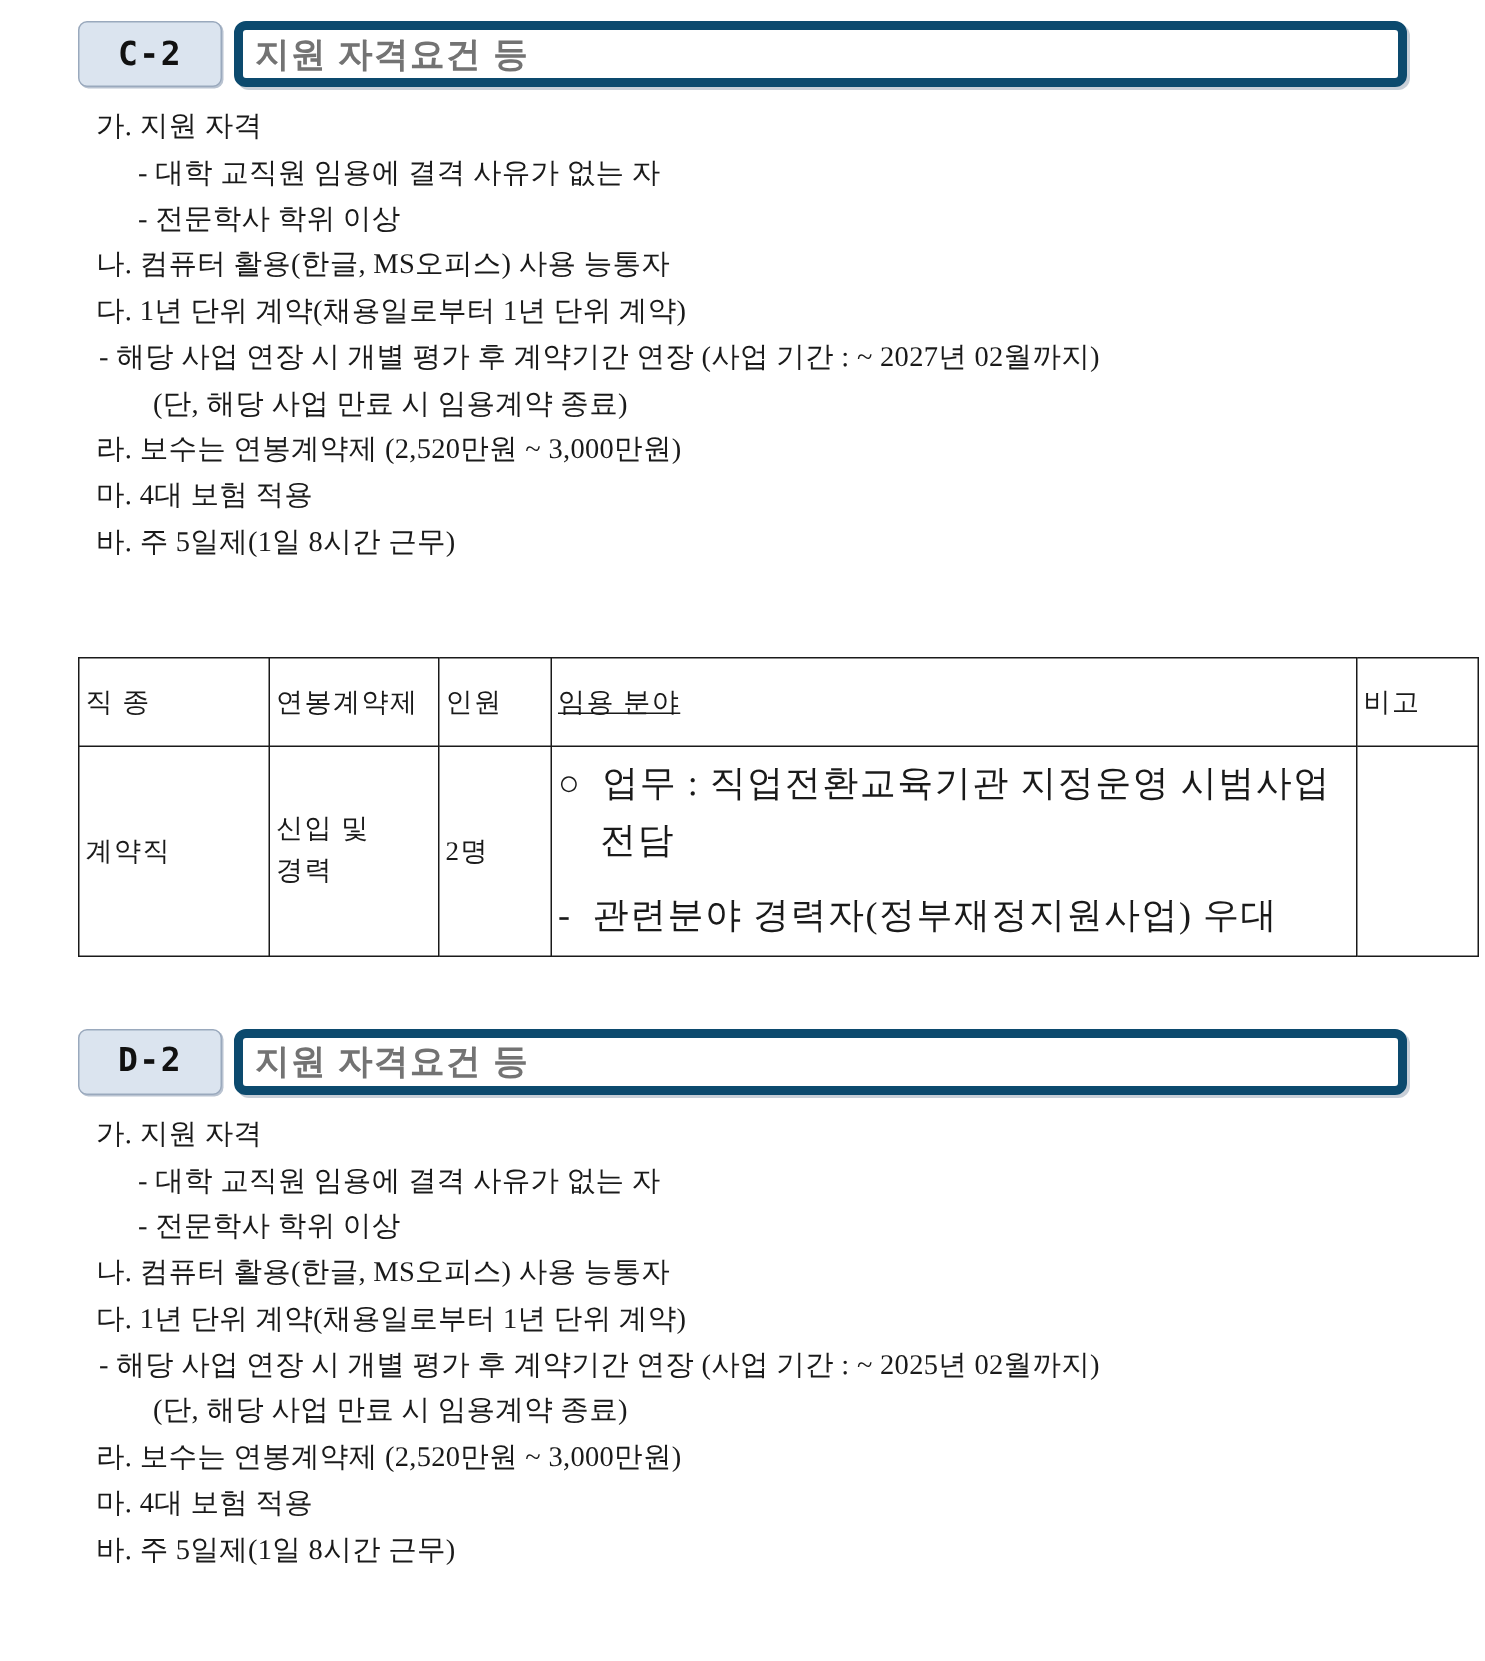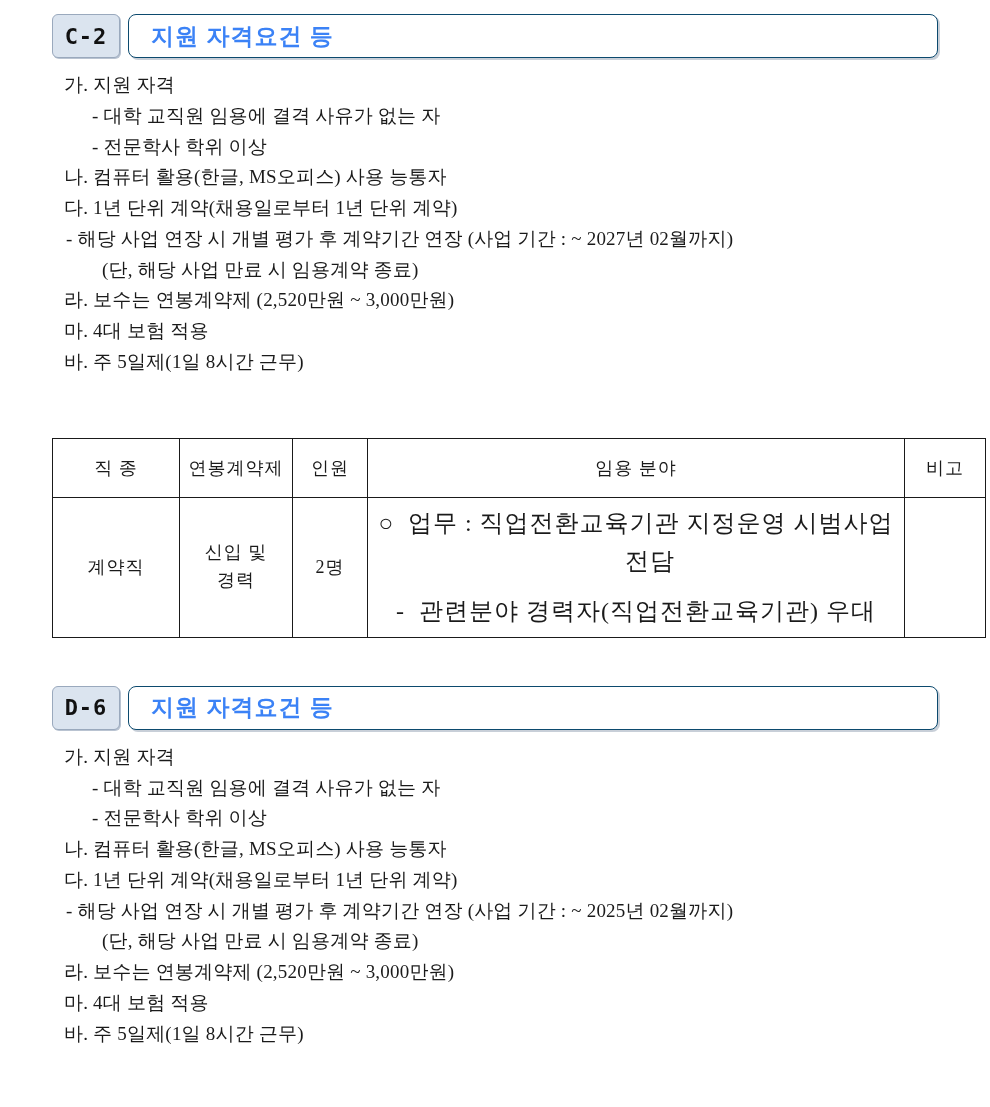--- a/index.html
+++ b/index.html
@@ -23,50 +23,50 @@
   }
 
   
   .section-head {
     display: flex;
     align-items: stretch;
     height: 44px;
     margin-bottom: 10px;
   }
   .tag {
-    width: 68px;
+    width: 96px;
     box-sizing: border-box;
     background: #dbe4ef;
     border: 1px solid #9aa9bd;
     border-radius: 6px 6px 6px 6px;
     display: flex;
     align-items: center;
     justify-content: center;
     font-family: "DejaVu Sans Mono", monospace;
     font-weight: bold;
     font-size: 22px;
     letter-spacing: 1px;
     color: #111;
     box-shadow: 1px 1px 0 #b9c3d1;
     margin-right: 8px;
   }
   .title-bar {
     flex: 1;
     box-sizing: border-box;
     background: #ffffff;
-    border: 1px solid #0c4a6e;
+    border: 6px solid #0c4a6e;
     border-radius: 8px;
     display: flex;
     align-items: center;
-    padding-left: 22px;
+    padding-left: 8px;
     font-family: "Liberation Sans", sans-serif;
     font-weight: bold;
     font-size: 23px;
     letter-spacing: 1px;
-    color: #3b82f6;
+    color: #737373;
     box-shadow: 2px 2px 0 #c8cfd8;
   }
 
   
   .list {
     margin: 12px 0 0 4px;
     padding: 0;
   }
   .list .li {
     font-size: 19px;
@@ -86,31 +86,31 @@
   
   table.job {
     border-collapse: collapse;
     width: 888px;
     margin: 4px 0 0 0;
     table-layout: fixed;
   }
   table.job th, table.job td {
     border: 1px solid #1a1a1a;
     font-size: 18px;
-    text-align: center;
+    text-align: left;
     vertical-align: middle;
     padding: 6px 4px;
     letter-spacing: 1px;
   }
   table.job th { font-weight: normal; height: 46px; }
   table.job td { height: 104px; }
   .col-job   { width: 118px; }
   .col-field { width: 104px; }
   .col-count { width: 66px; margin-left: 12px; }
-  .col-duty  { width: 528px; }
+  .col-duty  { width: 528px; text-decoration: underline; }
   .col-note  { width: 72px; }
 
   .duty-cell {
     text-align: left;
     padding: 10px 10px 10px 14px;
     line-height: 1.6;
   }
   .duty-line { white-space: pre; font-size: 24px; }
   .duty-line.indent { padding-left: 28px; }
   .duty-gap { height: 12px; }
@@ -159,33 +159,33 @@
           <td>계약직</td>
           <td class="stacked">
             <span>신입 및</span>
             <span>경력</span>
           </td>
           <td>2명</td>
           <td class="duty-cell">
             <div class="duty-line">○  업무 : 직업전환교육기관 지정운영 시범사업</div>
             <div class="duty-line indent">전담</div>
             <div class="duty-gap"></div>
-            <div class="duty-line">-  관련분야 경력자(직업전환교육기관) 우대</div>
+            <div class="duty-line">-  관련분야 경력자(정부재정지원사업) 우대</div>
           </td>
           <td></td>
         </tr>
       </tbody>
     </table>
   </div>
 
   <div class="spacer-md"></div>
 
   <div class="block">
     <div class="section-head">
-      <div class="tag">D-6</div>
+      <div class="tag">D-2</div>
       <div class="title-bar">지원 자격요건 등</div>
     </div>
     <div class="list">
       <div class="li lv1">가. 지원 자격</div>
       <div class="li lv2">- 대학 교직원 임용에 결격 사유가 없는 자</div>
       <div class="li lv2">- 전문학사 학위 이상</div>
       <div class="li lv1">나. 컴퓨터 활용(한글, MS오피스) 사용 능통자</div>
       <div class="li lv1">다. 1년 단위 계약(채용일로부터 1년 단위 계약)</div>
       <div class="li lv1b">- 해당 사업 연장 시 개별 평가 후 계약기간 연장 (사업 기간 : ~ 2025년 02월까지)</div>
       <div class="li lv2b">(단, 해당 사업 만료 시 임용계약 종료)</div>

